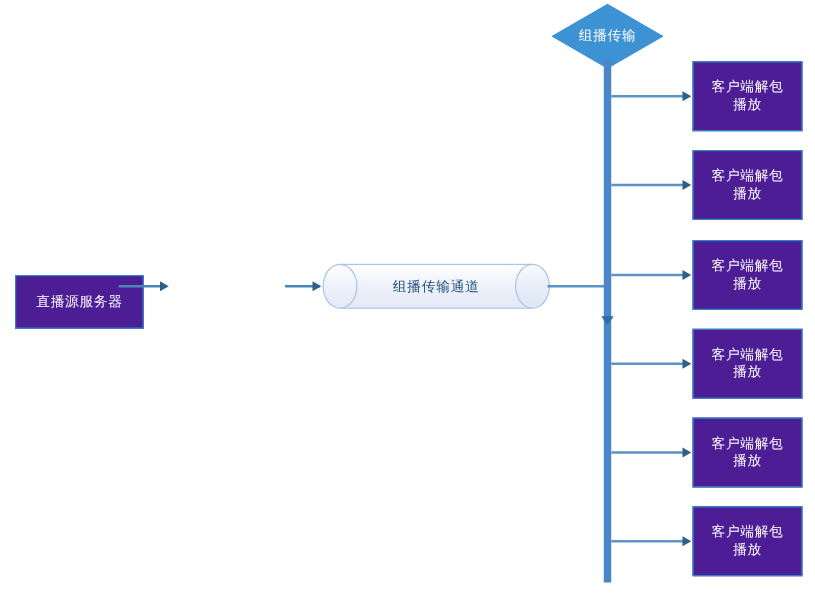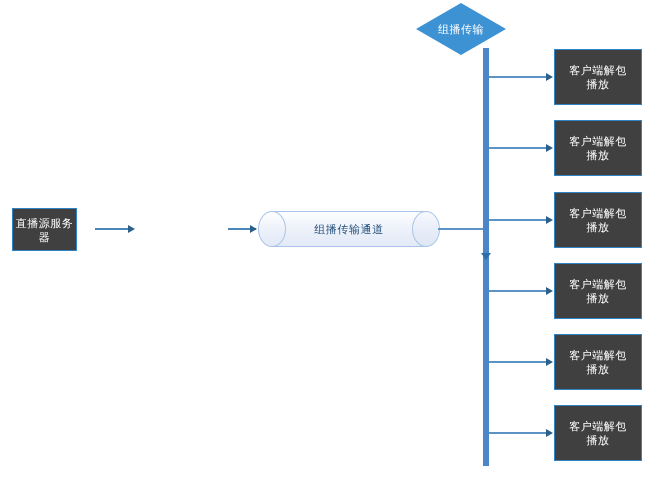--- a/index.html
+++ b/index.html
@@ -18,21 +18,21 @@
     line-height:14px;
     text-align:center;
     letter-spacing:.5px;
     white-space:pre-line;
     pointer-events:none;
   }
 
   
   .rect{
     position:absolute;
-    background:#404040;
+    background:#4c1d95;
     border:1px solid #2f84c6;
     display:flex;align-items:center;justify-content:center;
     box-sizing:border-box;
   }
 
   
   .diamond{position:absolute;}
   .diamond .dshape{
     position:absolute;inset:0;
     background:#3d92d4;
@@ -82,41 +82,41 @@
     border-left:5px solid transparent;
     border-right:5px solid transparent;
     border-top:7px solid #2c6ea8;
   }
 </style>
 </head>
 <body>
 
 <div id="canvas">
 
-  <div class="rect" style="left:12px;top:208px;width:65px;height:43px;">
+  <div class="rect" style="left:12px;top:220px;width:103px;height:43px;">
     <div class="nodetext">直播源服务器</div>
   </div>
 
   <div class="hline" style="left:95px;top:228px;width:35px;"></div>
   <div class="arrow-r" style="left:128px;top:225px;"></div>
 
 
   <div class="hline" style="left:228px;top:228px;width:28px;"></div>
   <div class="arrow-r" style="left:250px;top:225px;"></div>
 
   <div class="cyl" style="left:258px;top:211px;width:182px;height:36px;">
     <div class="body"></div>
     <div class="cap left"></div>
     <div class="cap right"></div>
     <div class="clabel">组播传输通道</div>
   </div>
 
   <div class="hline thin" style="left:438px;top:228px;width:48px;"></div>
 
-  <div class="diamond" style="left:416px;top:3px;width:90px;height:52px;">
+  <div class="diamond" style="left:441px;top:3px;width:90px;height:52px;">
     <div class="dshape"></div>
     <div class="dlabel">
       <div class="nodetext">组播传输</div>
     </div>
   </div>
 
   <div class="trunk" style="left:483px;top:48px;height:418px;"></div>
   <div class="arrow-d" style="left:481px;top:253px;"></div>
 
   <div id="branches">

